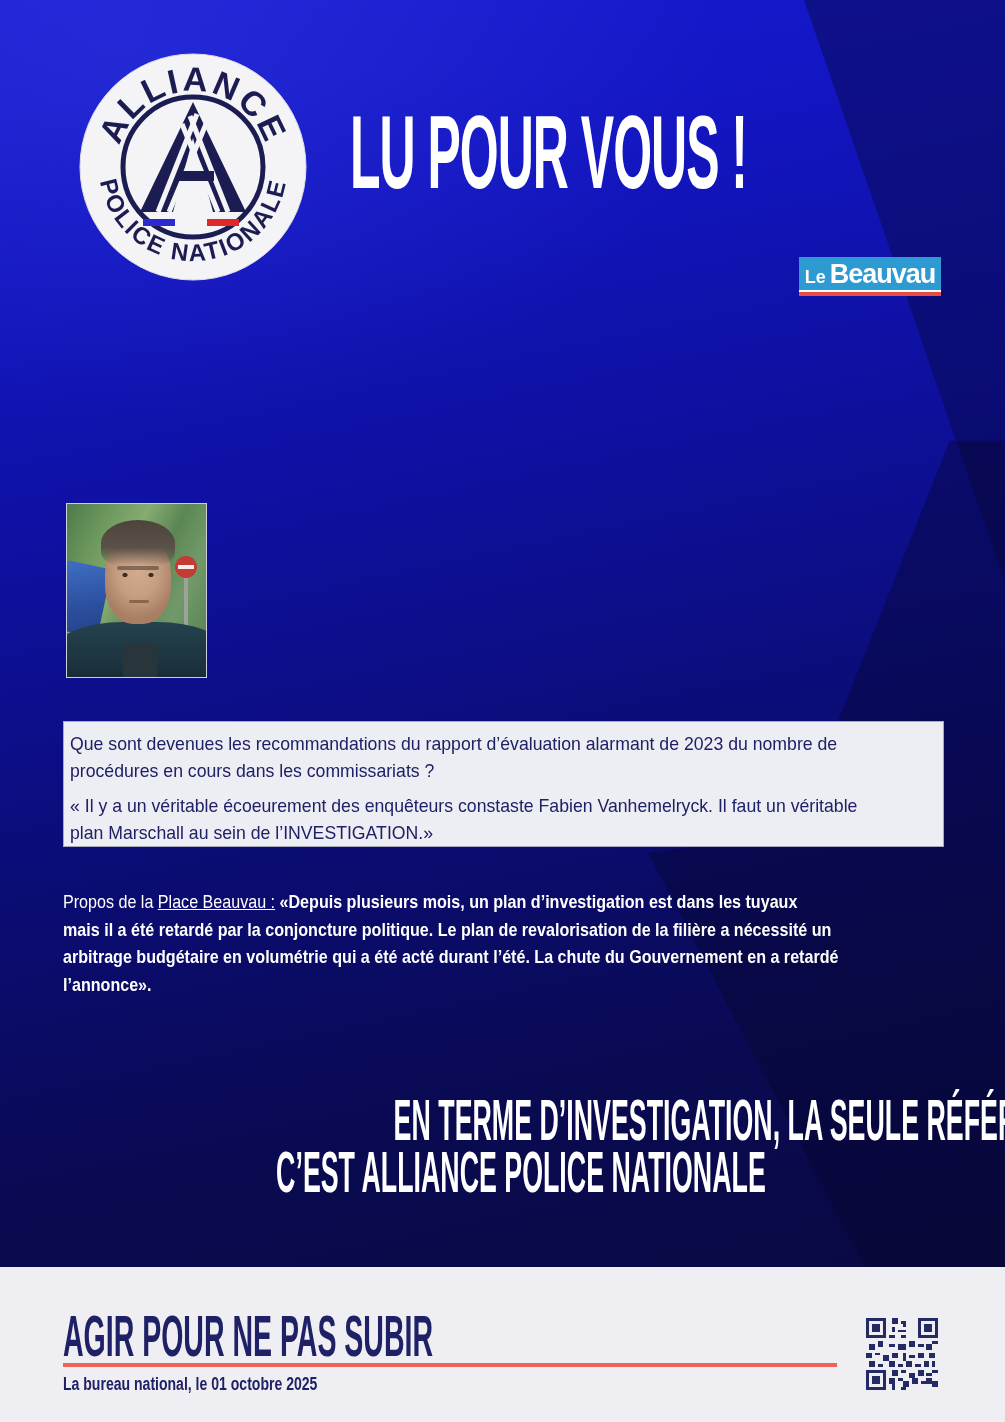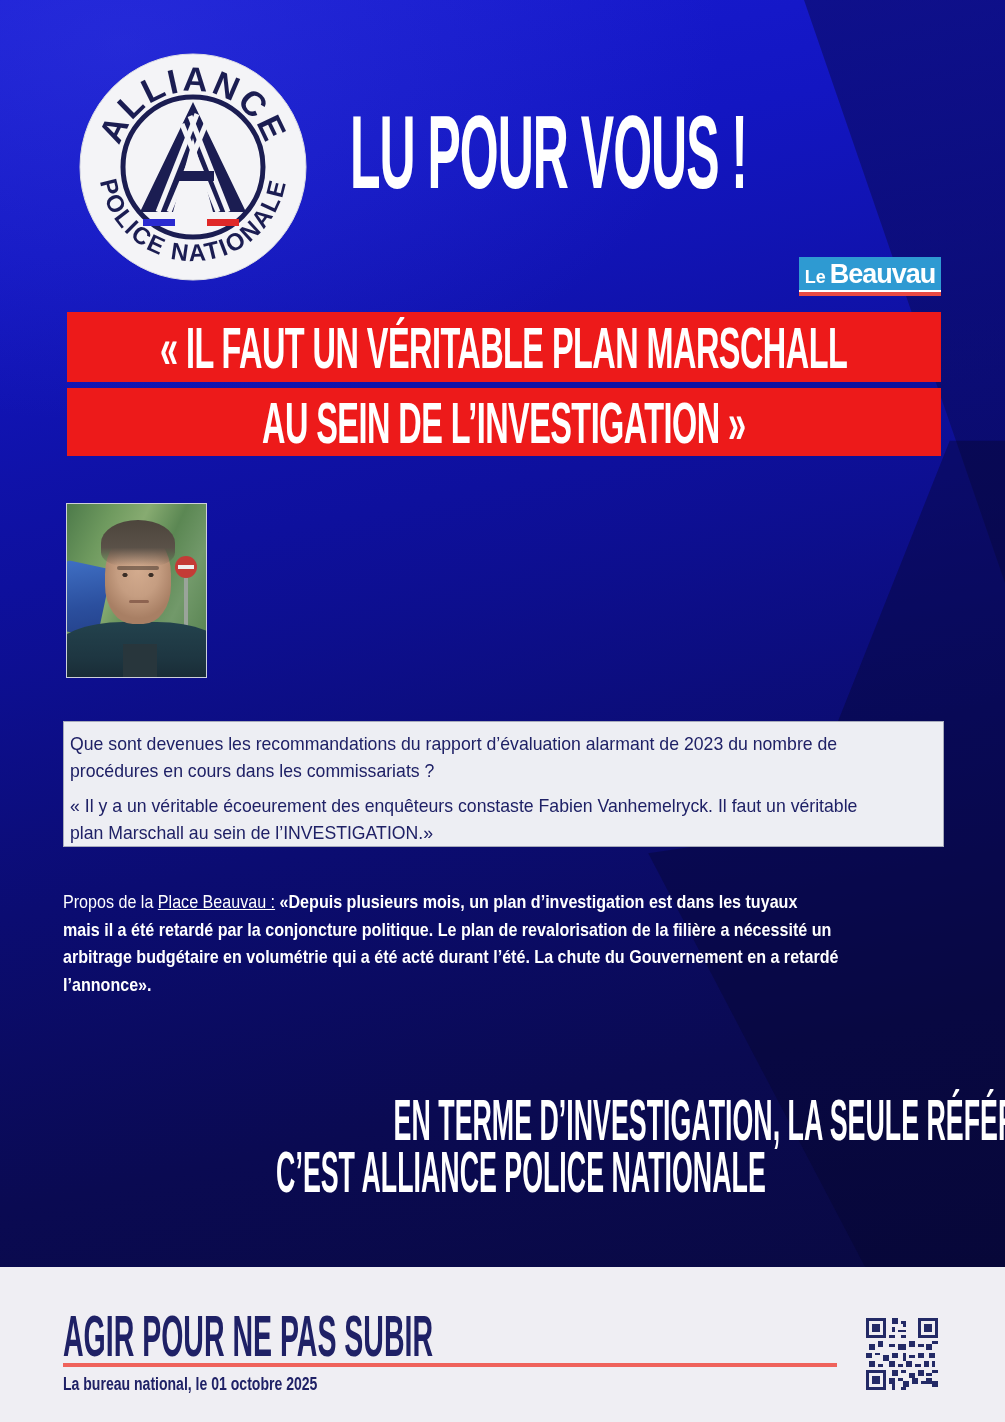--- a/index.html
+++ b/index.html
@@ -133,26 +133,20 @@
 
   <div class="abs main-title">
     <span class="cond">LU POUR VOUS !</span>
   </div>
 
   <div class="abs badge">
     <span class="le">Le</span>
     <span class="parisien">Beauvau</span>
   </div>
 
-  <div class="abs bar bar1">
-    <span class="cond-c">« IL FAUT UN VÉRITABLE PLAN MARSCHALL</span>
-  </div>
-  <div class="abs bar bar2">
-    <span class="cond-c">AU SEIN DE L’INVESTIGATION »</span>
-  </div>
 
   <div class="abs photo">
     <div class="ph ph-flag"></div>
     <div class="ph ph-post"></div>
     <div class="ph ph-sign"></div>
     <div class="ph ph-shoulders"></div>
     <div class="ph ph-shirt"></div>
     <div class="ph ph-face"></div>
     <div class="ph ph-hair"></div>
     <div class="ph ph-brow"></div>

